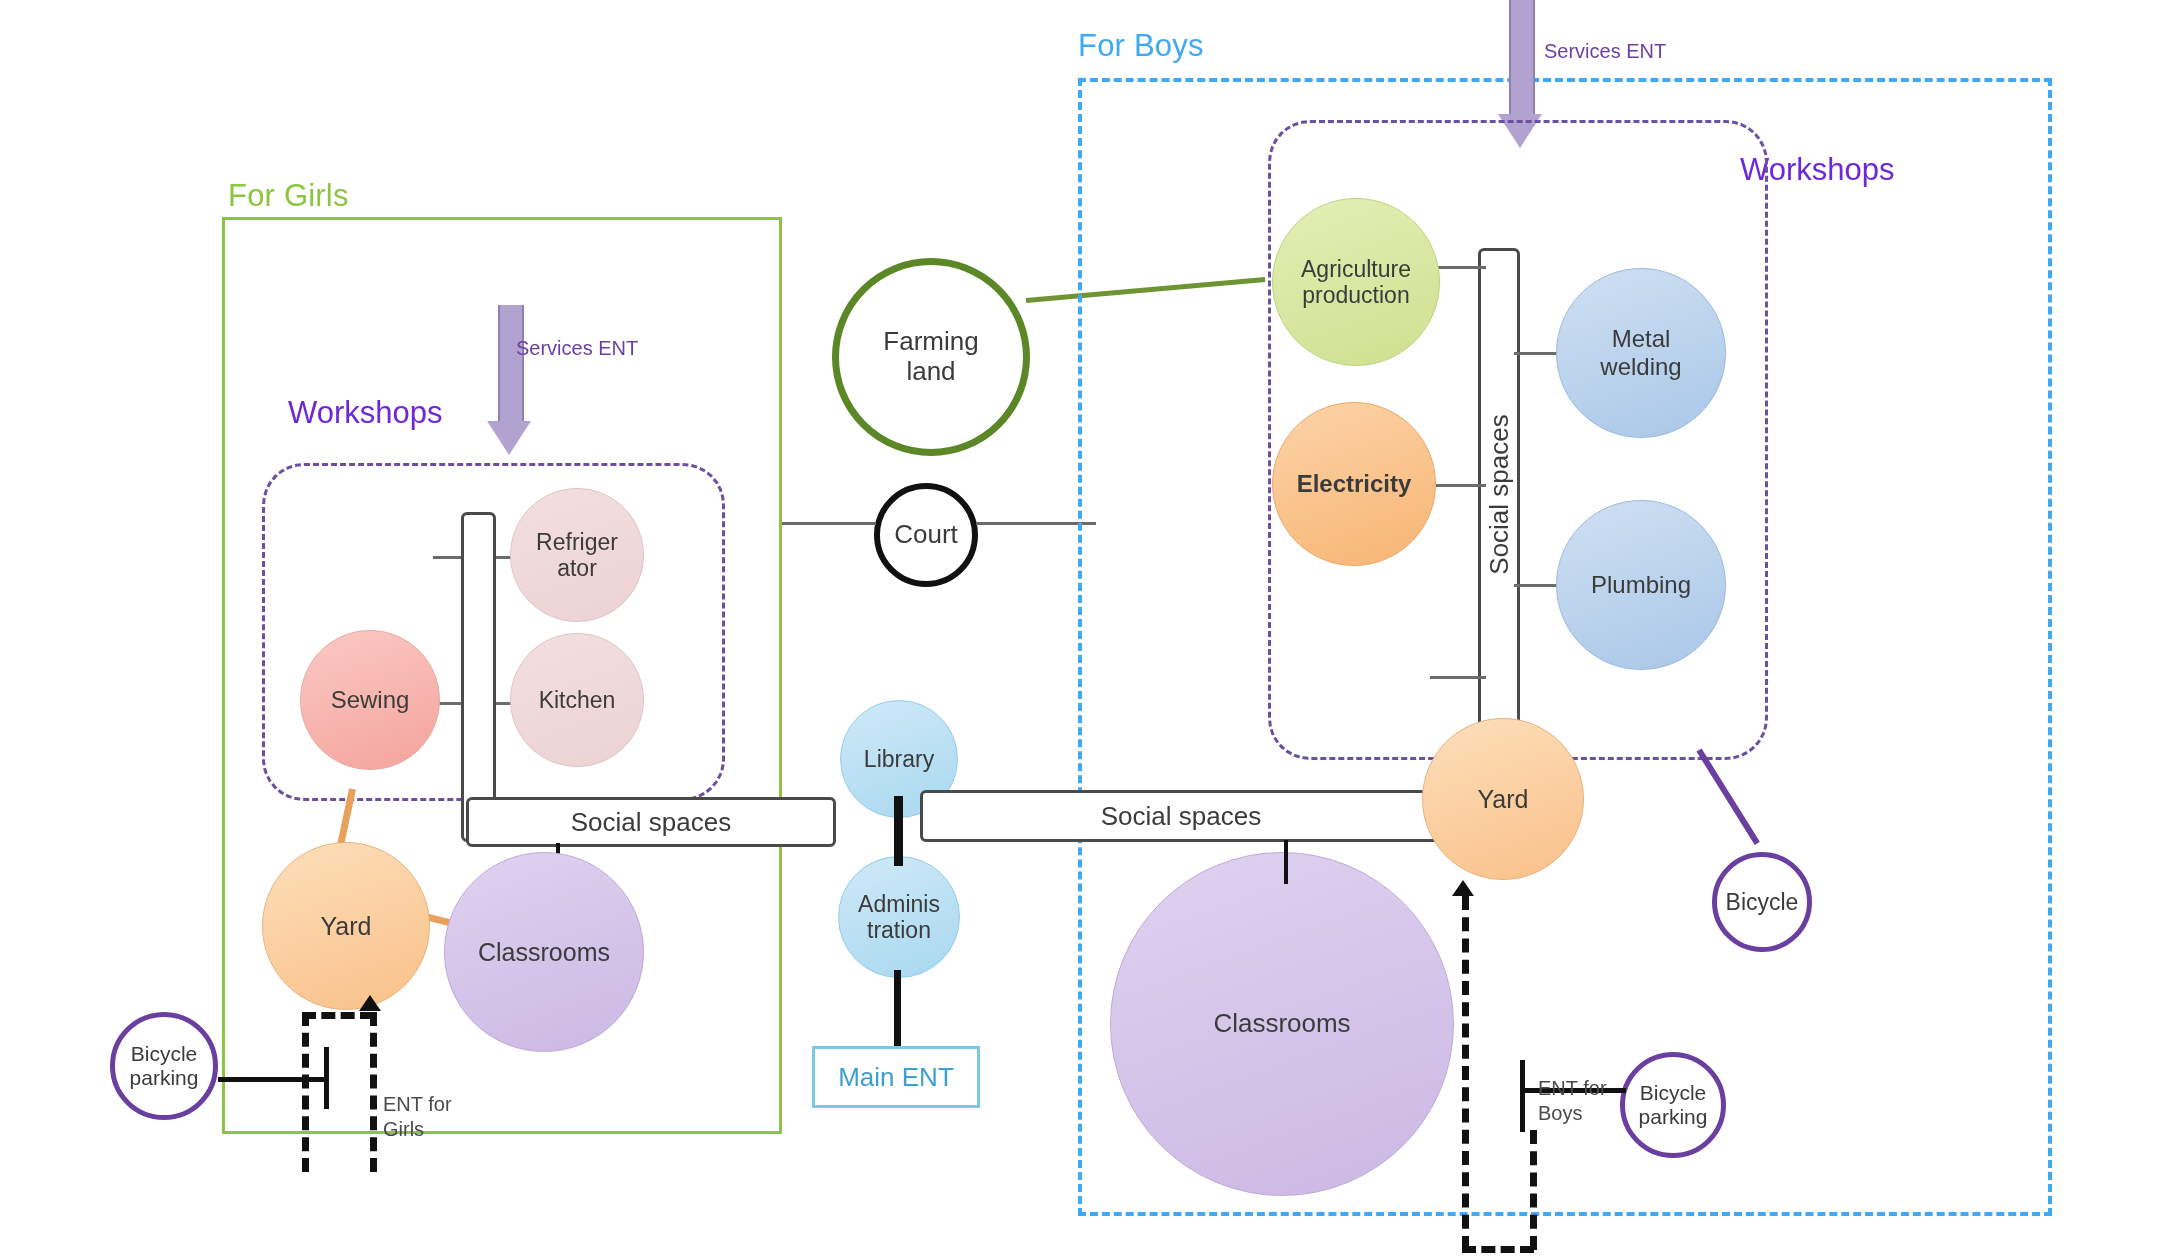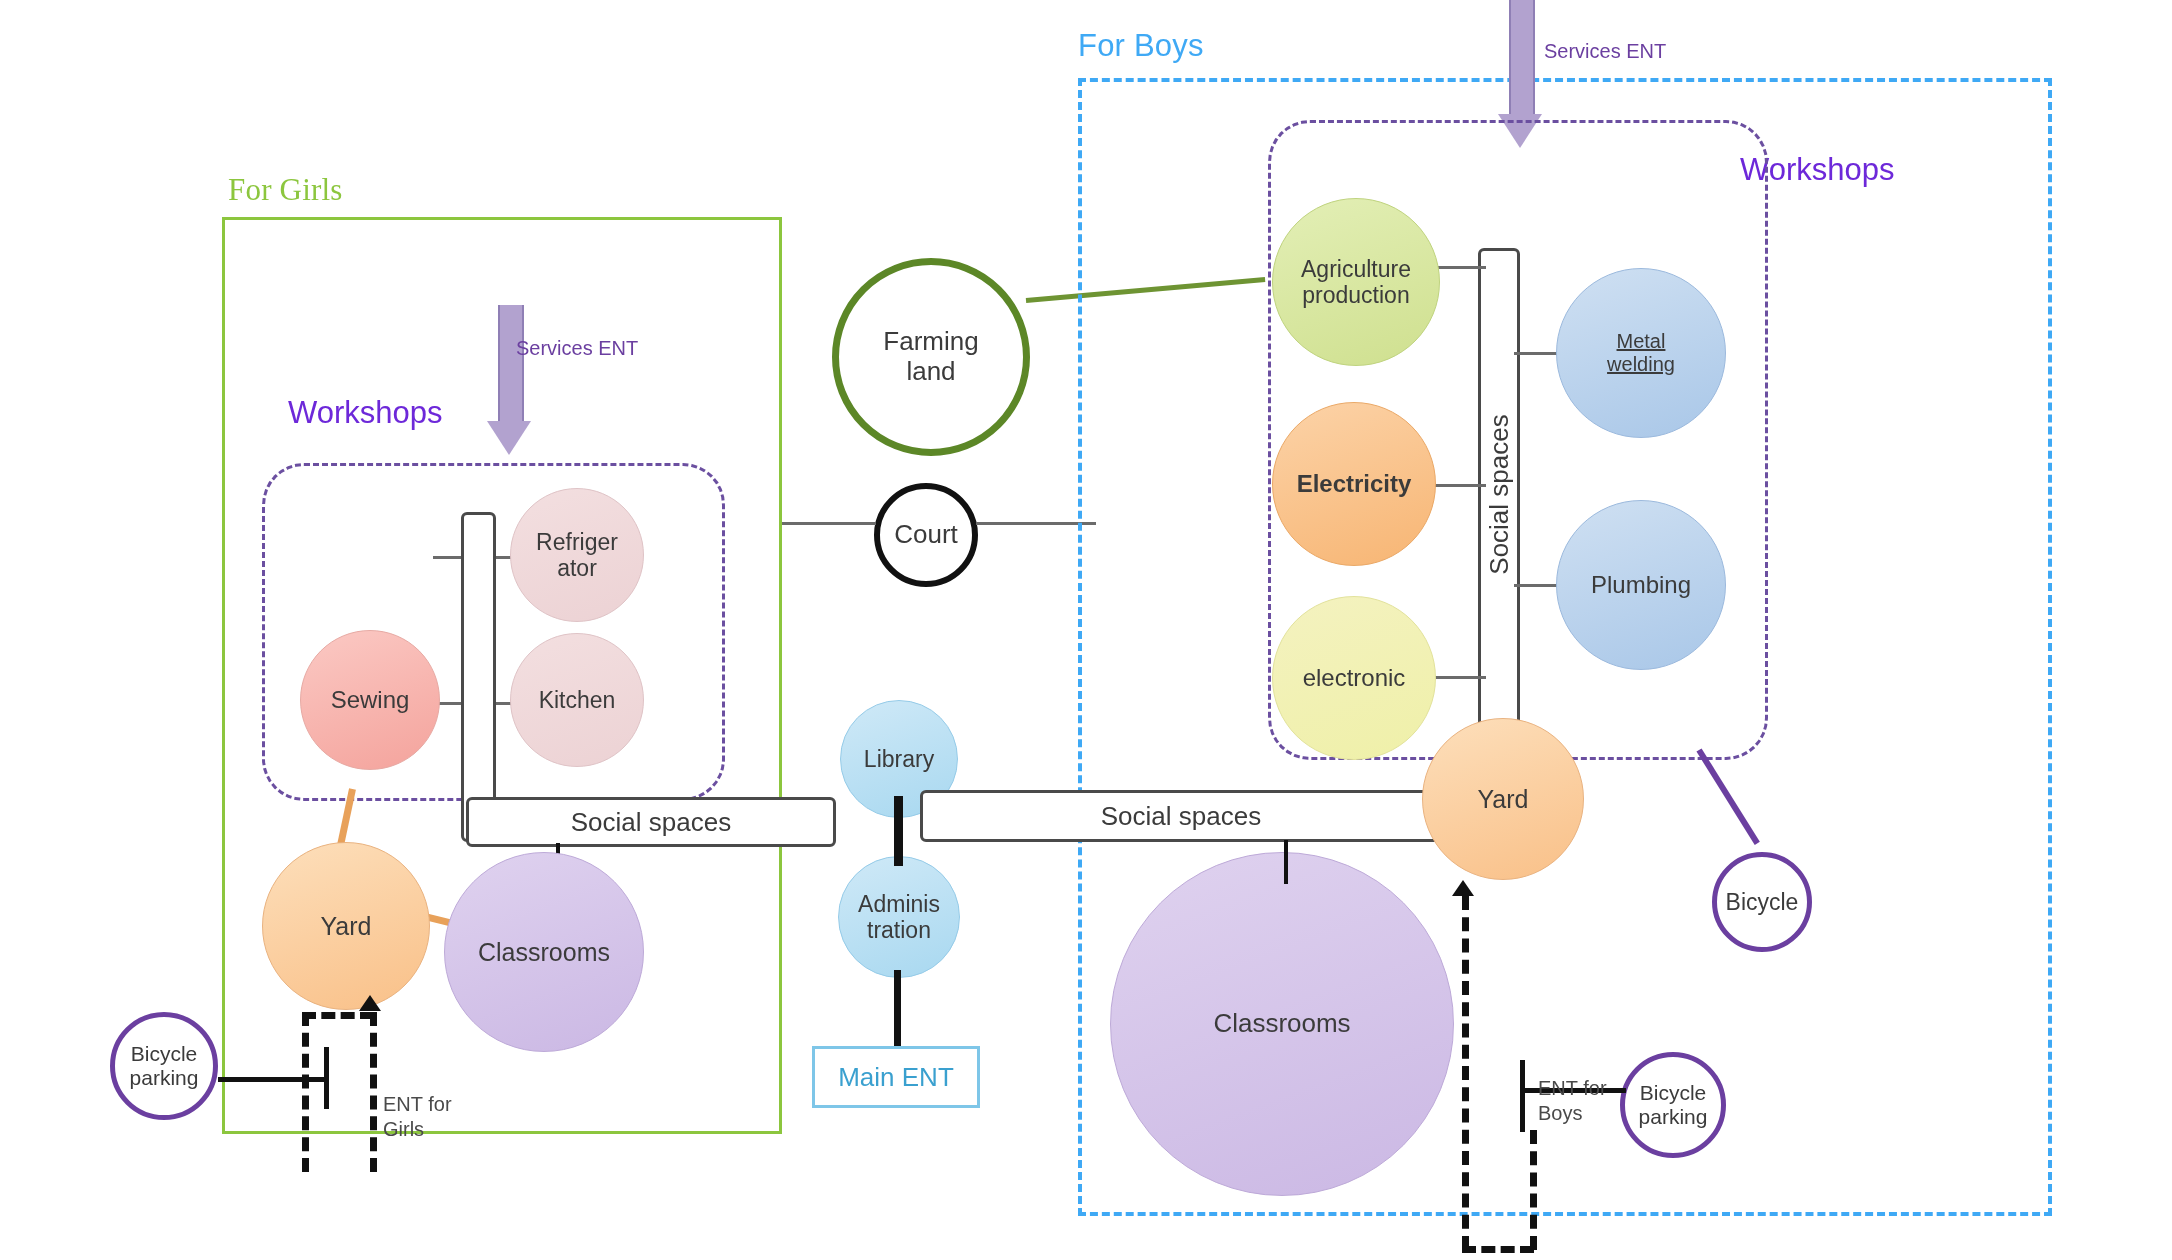--- a/index.html
+++ b/index.html
@@ -134,21 +134,21 @@
     border-left:11px solid transparent;
     border-right:11px solid transparent;
     border-bottom:16px solid #111;
   }
 </style>
 </head>
 <body>
 
 <div id="stage">
 
-  <div class="abs zone-label lbl-girls" style="left:228px;top:172px;font-family:Liberation Serif, serif;">For Girls</div>
+  <div class="abs zone-label lbl-girls" style="left:228px;top:178px;">For Girls</div>
   <div class="abs zone-girls" style="left:222px;top:217px;width:560px;height:917px;"></div>
 
   <div class="abs svc-arrow" style="left:487px;top:305px;height:150px;">
     <div class="shaft" style="height:116px;"></div>
     <div class="head" style="top:116px;"></div>
   </div>
   <div class="abs lbl-services" style="left:516px;top:337px;">Services ENT</div>
 
   <div class="abs lbl-workshops" style="left:288px;top:395px;">Workshops</div>
   <div class="abs ws-box" style="left:262px;top:463px;width:463px;height:338px;"></div>
@@ -216,22 +216,21 @@
 
   <div class="abs ln" style="left:1430px;top:266px;width:56px;height:3px;"></div>
   <div class="abs ln" style="left:1420px;top:484px;width:66px;height:3px;"></div>
   <div class="abs ln" style="left:1430px;top:676px;width:56px;height:3px;"></div>
   <div class="abs ln" style="left:1514px;top:352px;width:64px;height:3px;"></div>
   <div class="abs ln" style="left:1514px;top:584px;width:64px;height:3px;"></div>
 
   <div class="abs bubble b-agri" style="left:1272px;top:198px;width:168px;height:168px;font-size:23px;">Agriculture
 production</div>
   <div class="abs bubble b-elec" style="left:1272px;top:402px;width:164px;height:164px;font-size:24px;">Electricity</div>
-  <div class="abs bubble b-electronic" style="left:1272px;top:596px;width:164px;height:164px;font-size:24px;">electronic</div>
-  <div class="abs bubble b-metal" style="left:1556px;top:268px;width:170px;height:170px;font-size:20px;text-decoration:underline;">Metal
+  <div class="abs bubble b-metal" style="left:1556px;top:268px;width:170px;height:170px;font-size:24px;">Metal
 welding</div>
   <div class="abs bubble b-plumb" style="left:1556px;top:500px;width:170px;height:170px;font-size:24px;">Plumbing</div>
 
   <div class="abs bar-h" style="left:920px;top:790px;width:522px;height:52px;">Social spaces</div>
 
   <div class="abs bubble b-yard" style="left:1422px;top:718px;width:162px;height:162px;font-size:25px;">Yard</div>
 
   <div class="abs bubble b-class" style="left:1110px;top:852px;width:344px;height:344px;font-size:26px;">Classrooms</div>
   <div class="abs ln-thick" style="left:1284px;top:840px;width:4px;height:44px;"></div>
 

